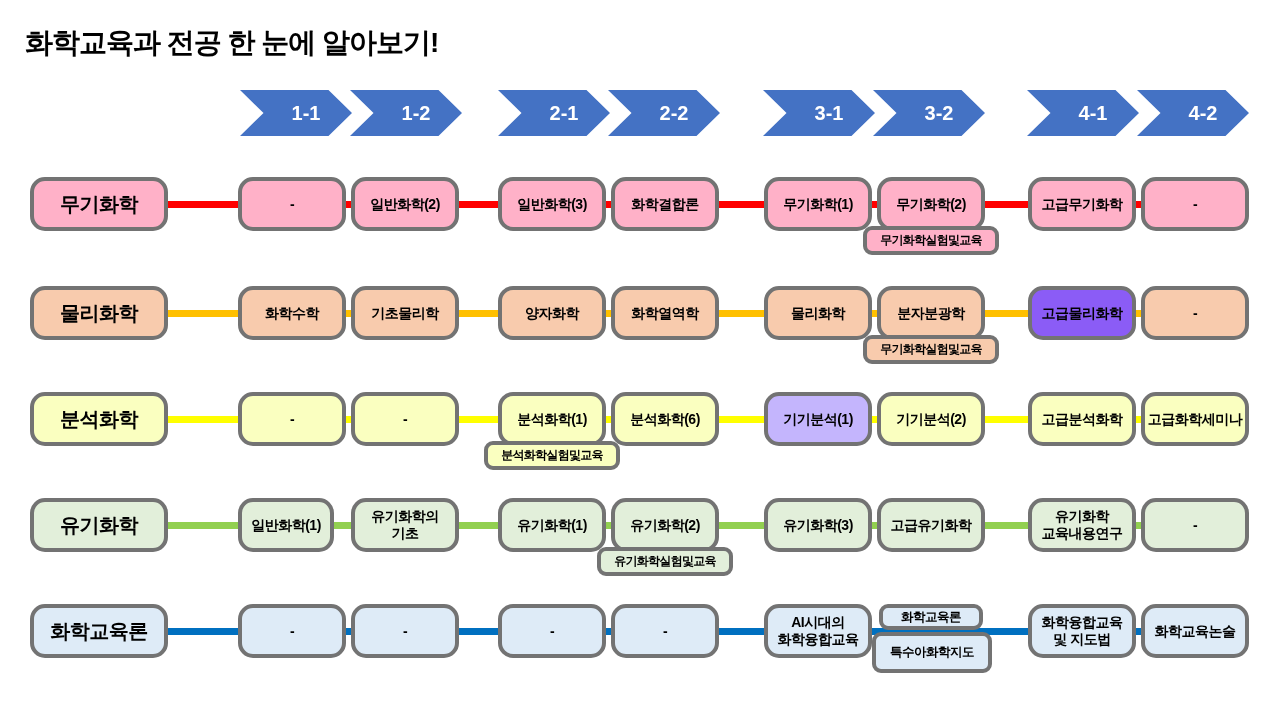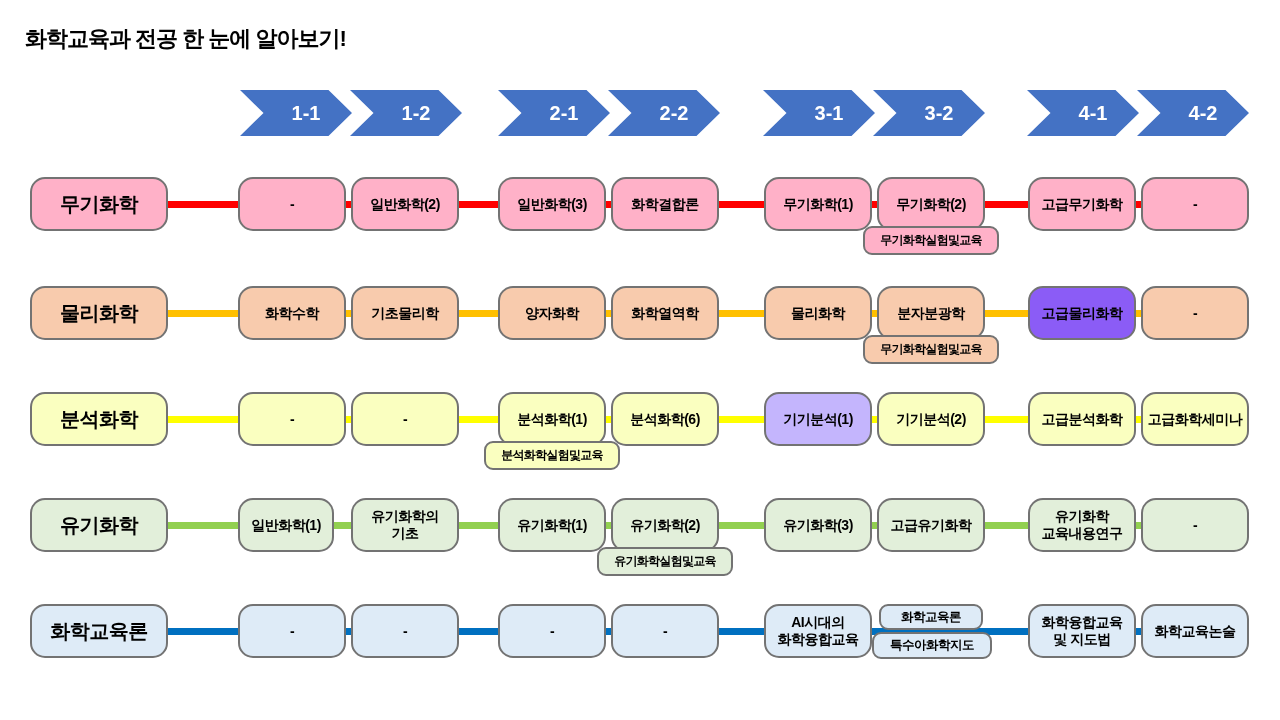--- a/index.html
+++ b/index.html
@@ -4,33 +4,33 @@
 <style>
   html,body{margin:0;padding:0;}
   body{
     width:1280px;height:720px;background:#ffffff;
     font-family:"Liberation Sans","DejaVu Sans",sans-serif;
     position:relative;overflow:hidden;
   }
   #canvas{position:absolute;left:0;top:0;width:1280px;height:720px;}
   .title{
     position:absolute;left:25px;top:24px;
-    font-size:22px;font-weight:bold;color:#000;letter-spacing:-1px;
+    font-size:28px;font-weight:bold;color:#000;letter-spacing:-1px;
   }
   .arrow{
     position:absolute;
     clip-path:polygon(0 0,79% 0,100% 50%,79% 100%,0 100%,21% 50%);
     display:flex;align-items:center;justify-content:center;
   }
   .arrow-label{
     color:#fff;font-weight:bold;font-size:20px;padding-left:20px;letter-spacing:0px;
   }
   .row-line{position:absolute;height:7px;z-index:0;}
   .box{
-    position:absolute;border:2px solid #737373;border-radius:15px;
+    position:absolute;border:4px solid #737373;border-radius:15px;
     display:flex;align-items:center;justify-content:center;
     text-align:center;box-sizing:border-box;z-index:2;color:#000;
   }
   .cat-text{font-weight:bold;font-size:20px;letter-spacing:-0.5px;}
   .box-text{font-weight:bold;font-size:14px;line-height:1.2;white-space:pre-line;letter-spacing:-0.5px;}
   .sub-box{border-radius:9px;z-index:3;}
   .sub-text{font-weight:bold;font-size:12px;letter-spacing:-0.7px;}
   .stack-box{border-radius:9px;z-index:3;}
   .stack-text{font-weight:bold;font-size:12.5px;letter-spacing:-0.5px;}
 </style>
@@ -206,21 +206,21 @@
       <div class="box" style="left: 611px; top: 604px; width: 108px; height: 54px; background: rgb(222, 235, 247);">
         <span class="box-text">-</span>
       </div>
       <div class="box" style="left: 764px; top: 604px; width: 108px; height: 54px; background: rgb(222, 235, 247);">
         <span class="box-text">AI시대의
 화학융합교육</span>
       </div>
       <div class="box stack-box" style="left: 879px; top: 604px; width: 104px; height: 26px; background: rgb(222, 235, 247);">
         <span class="stack-text">화학교육론</span>
       </div>
-      <div class="box stack-box" style="left: 872px; top: 632px; width: 120px; height: 27px; background: rgb(222, 235, 247);">
+      <div class="box stack-box" style="left: 872px; top: 632px; width: 120px; height: 41px; background: rgb(222, 235, 247);">
         <span class="stack-text">특수아화학지도</span>
       </div>
       <div class="box" style="left: 1028px; top: 604px; width: 108px; height: 54px; background: rgb(222, 235, 247);">
         <span class="box-text">화학융합교육
 및 지도법</span>
       </div>
       <div class="box" style="left: 1141px; top: 604px; width: 108px; height: 54px; background: rgb(222, 235, 247);">
         <span class="box-text">화학교육논술</span>
       </div>
     </div>

